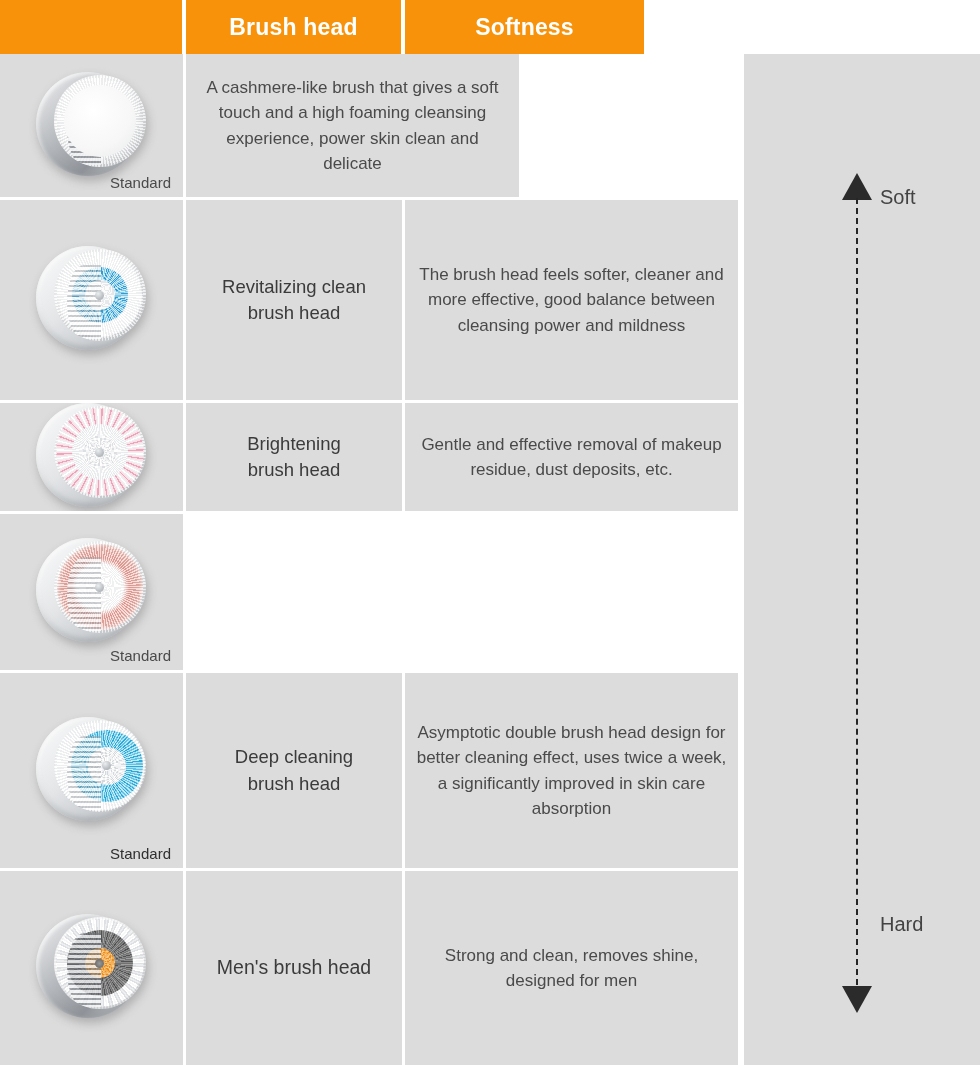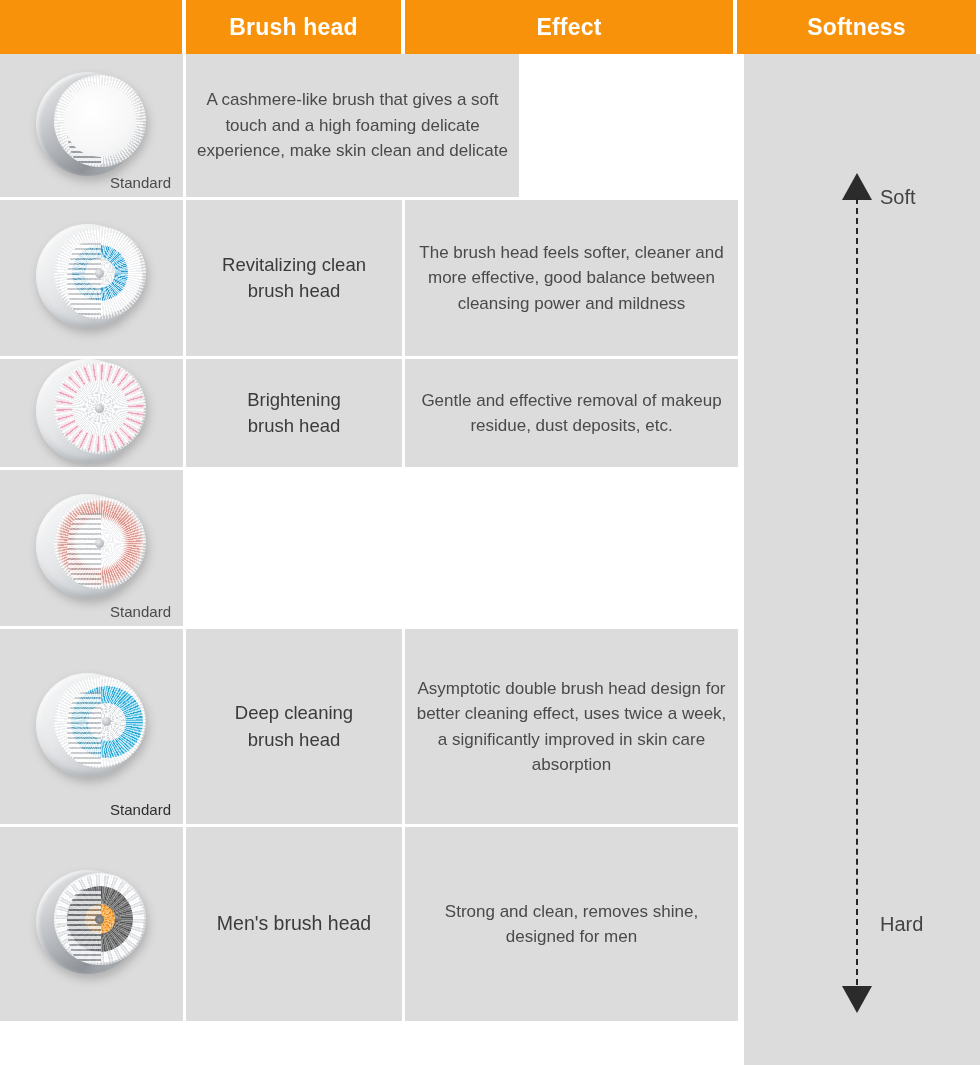--- a/index.html
+++ b/index.html
@@ -242,21 +242,20 @@
   .label-hard { left: 136px; top: 859px; }
 </style>
 </head>
 <body>
 
 <div class="comparison-table">
 
   <div class="table-header">
     <div class="hdr-cell hdr-img"></div>
     <div class="hdr-cell hdr-name">Brush head</div>
-    <div class="hdr-cell hdr-eff">Effect</div>
     <div class="hdr-cell hdr-soft">Softness</div>
   </div>
 
   <div class="table-body">
 
     <div class="rows-area">
 
       <div class="t-row" style="height:143px">
         <div class="cell cell-img">
           <div class="brush-wrap">
@@ -264,24 +263,24 @@
               <div class="collar"></div>
               <div class="disc">
                 <div class="bristles"></div>
                 <div class="comb"></div>
                 <div class="ring" style="width:72px;height:72px;background:radial-gradient(circle at 40% 35%,#ffffff 0%,#f7f7f7 60%,#e7e9eb 100%);"></div>
               </div>
             </div>
           </div>
           <div class="std-label">Standard</div>
         </div>
-        <div class="cell cell-eff">A cashmere-like brush that gives a soft touch and a high foaming delicate experience, make skin clean and delicate</div>
-      </div>
-
-      <div class="t-row" style="height:156px">
+        <div class="cell cell-eff">A cashmere-like brush that gives a soft touch and a high foaming cleansing experience, power skin clean and delicate</div>
+      </div>
+
+      <div class="t-row" style="height:200px">
         <div class="cell cell-img">
           <div class="brush-wrap">
             <div class="brush">
               <div class="collar"></div>
               <div class="disc">
                 <div class="ring" style="width:84px;height:84px;background:radial-gradient(circle,#ffffff 60%,#f0f2f4 100%);"></div>
                 <div class="ring" style="width:56px;height:56px;background:repeating-conic-gradient(from 0deg,#1C9BD8 0deg 7deg,#7fd0f0 7deg 14deg);"></div>
                 <div class="ring" style="width:30px;height:30px;background:radial-gradient(circle,#ffffff 0%,#e9ecef 100%);"></div>
                 <div class="bristles"></div>
                 <div class="comb"></div>

